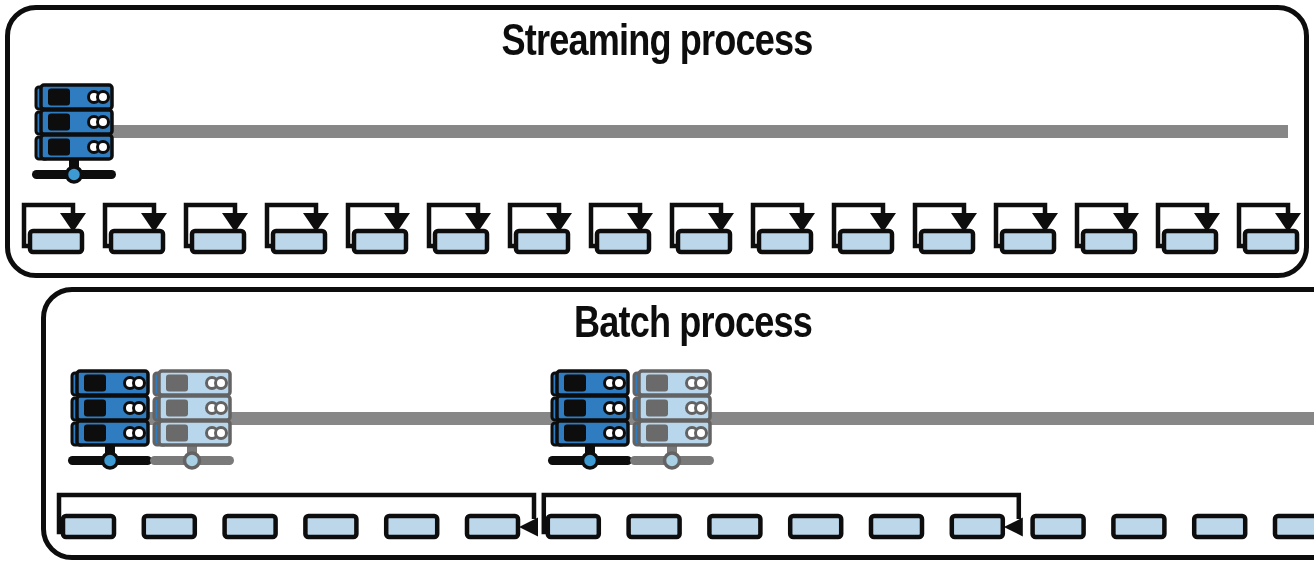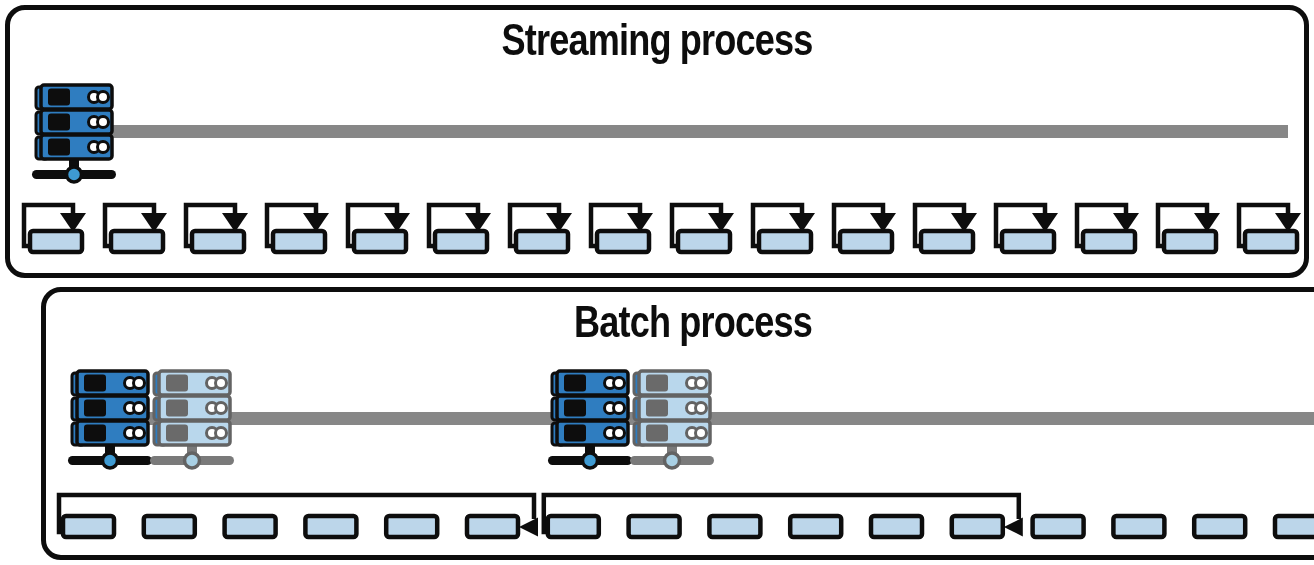--- a/index.html
+++ b/index.html
@@ -2,21 +2,21 @@
 <html><head>
 <meta charset="utf-8">
 <style>
   html,body{margin:0;padding:0;background:#ffffff;}
   .stage{
     position:relative;width:1314px;height:565px;background:#ffffff;overflow:hidden;
     font-family:"Liberation Sans",sans-serif;
   }
   .panel{
     position:absolute;left:5px;width:1304px;height:273px;
-    box-sizing:border-box;border:5px solid #0d0d0d;border-radius:20px;background:#ffffff;
+    box-sizing:border-box;border:5px solid #0d0d0d;border-radius:31px;background:#ffffff;
   }
   .panel-streaming{top:5px;}
   .panel-batch{top:287px;margin-left:36px;}
   .panel-title{
     position:absolute;top:6px;left:0;right:0;margin:0;text-align:center;
     font-weight:700;font-size:44px;line-height:1.1;color:#0d0d0d;
     transform:scaleX(.82);letter-spacing:-1px;
   }
   .scene{position:absolute;left:0;top:0;width:1294px;height:263px;display:block;}
   .watermark{

